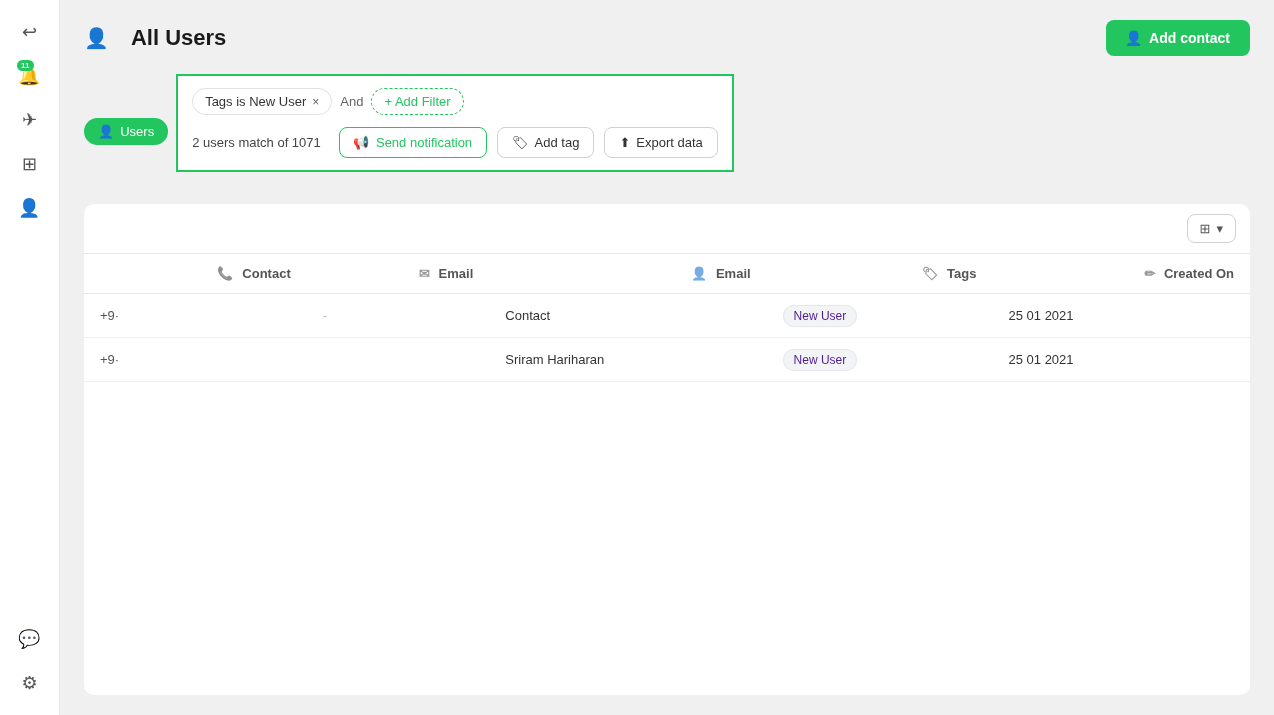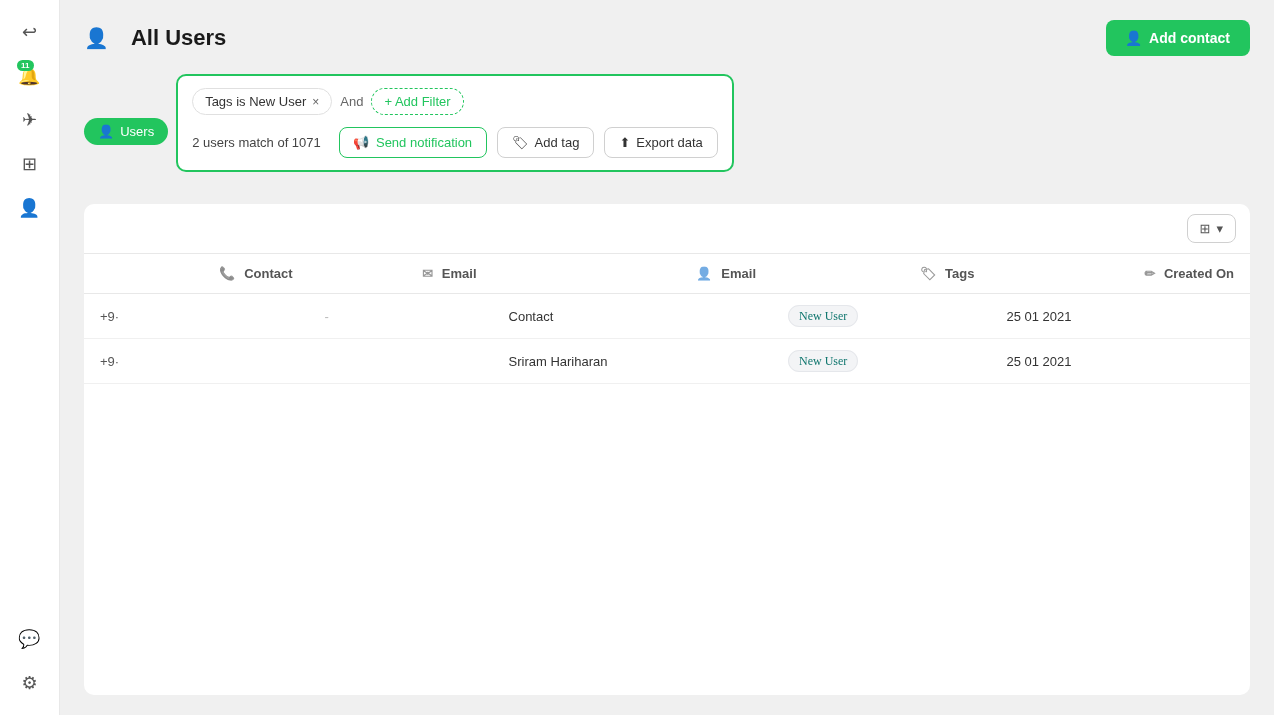--- a/index.html
+++ b/index.html
@@ -115,21 +115,21 @@
       font-weight: 500;
       cursor: pointer;
       display: flex;
       align-items: center;
       gap: 6px;
     }
 
     
     .highlight-box {
       border: 2.5px solid #22c55e;
-      border-radius: 10px;
+      border-radius: 0;
       padding: 12px 14px;
       background: white;
       display: inline-flex;
       flex-direction: column;
       gap: 12px;
       margin-bottom: 16px;
     }
     .filter-tag-row {
       display: flex;
       align-items: center;
@@ -236,22 +236,21 @@
       font-size: 13px;
       color: #333;
       border-bottom: 1px solid #f0f0f0;
     }
     .tag-badge {
       background: #f3f4f6;
       border: 1px solid #e5e7eb;
       border-radius: 12px;
       padding: 3px 10px;
       font-size: 12px;
-      color: #0f766e;
-      font-family: Liberation Serif, serif;
+      color: #4c1d95;
     }
     .col-icon {
       margin-right: 5px;
       opacity: 0.6;
     }
     .phone-col { color: #555; }
     .dash-col { color: #bbb; }
   </style>
 </head>
 <body>

